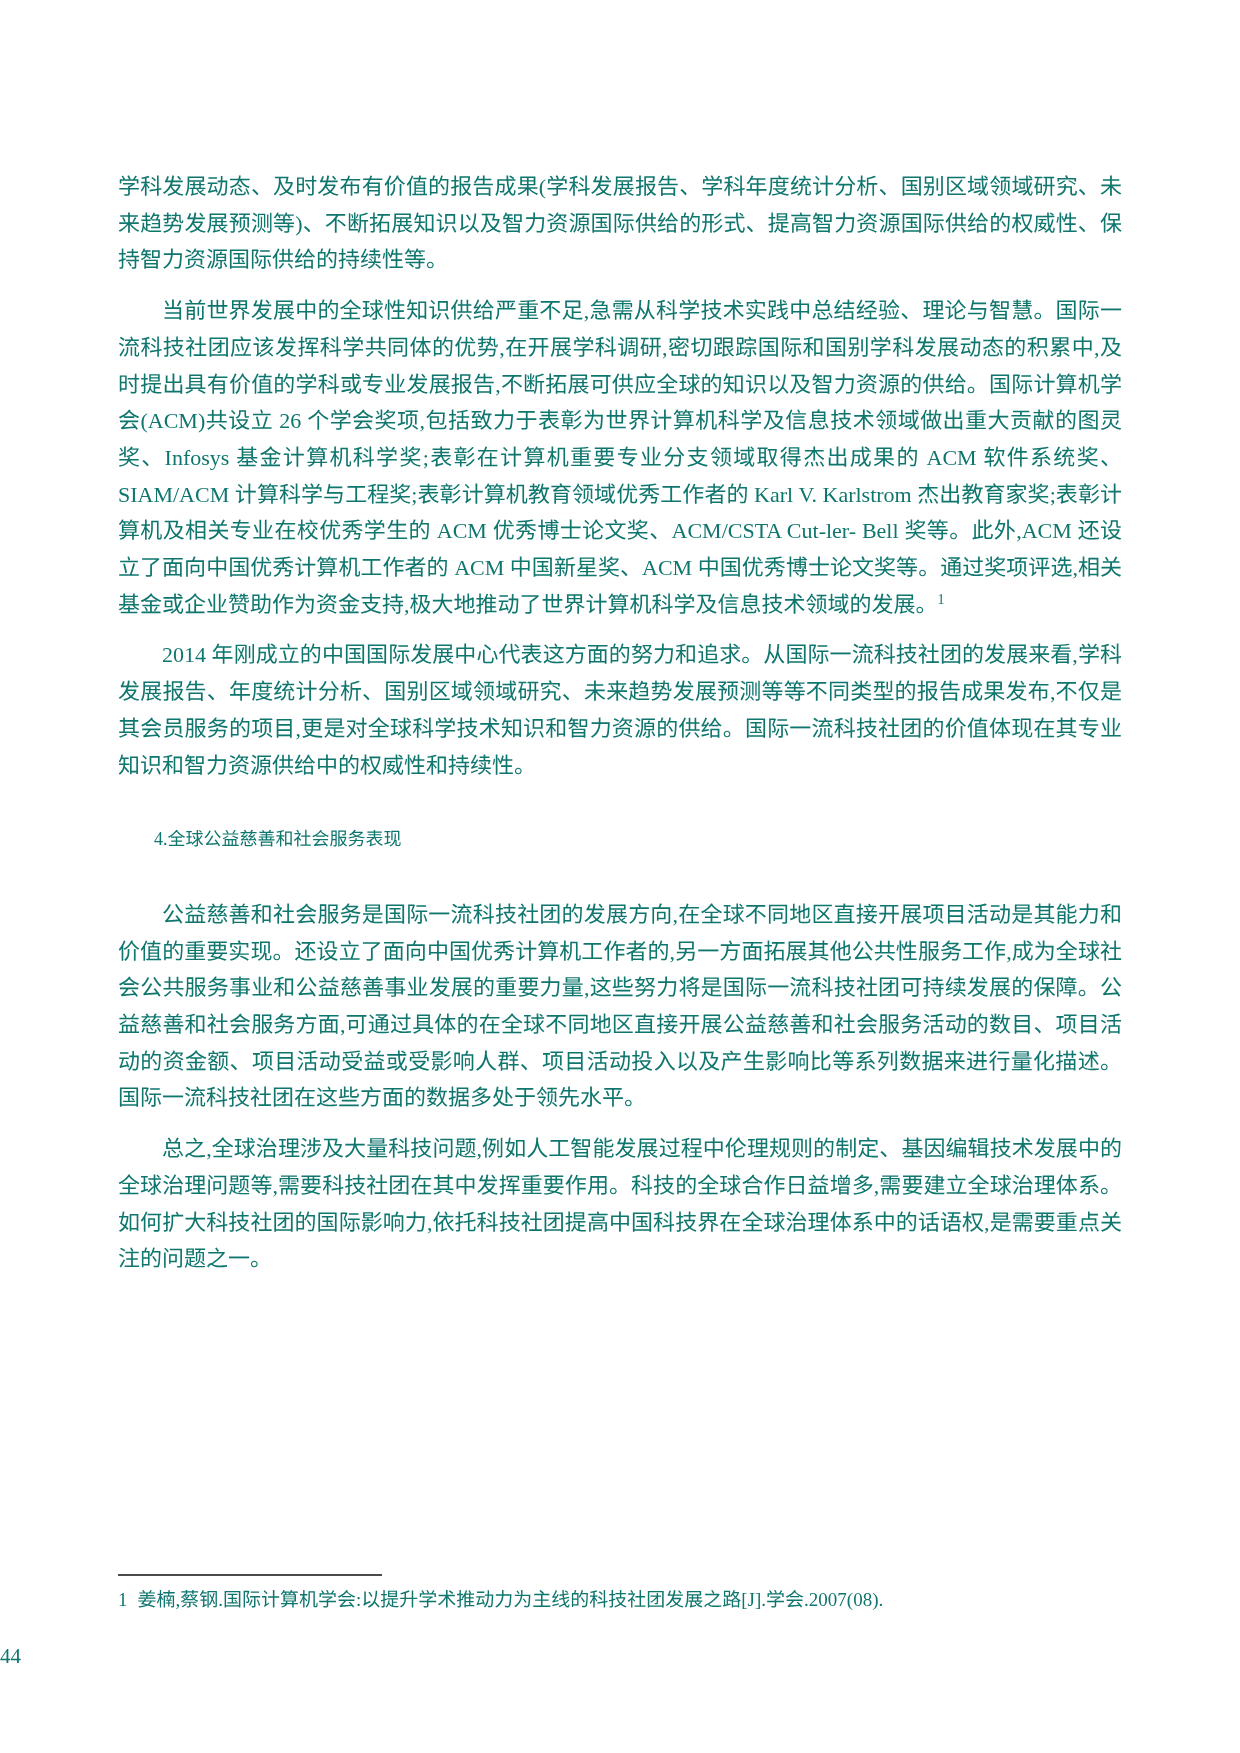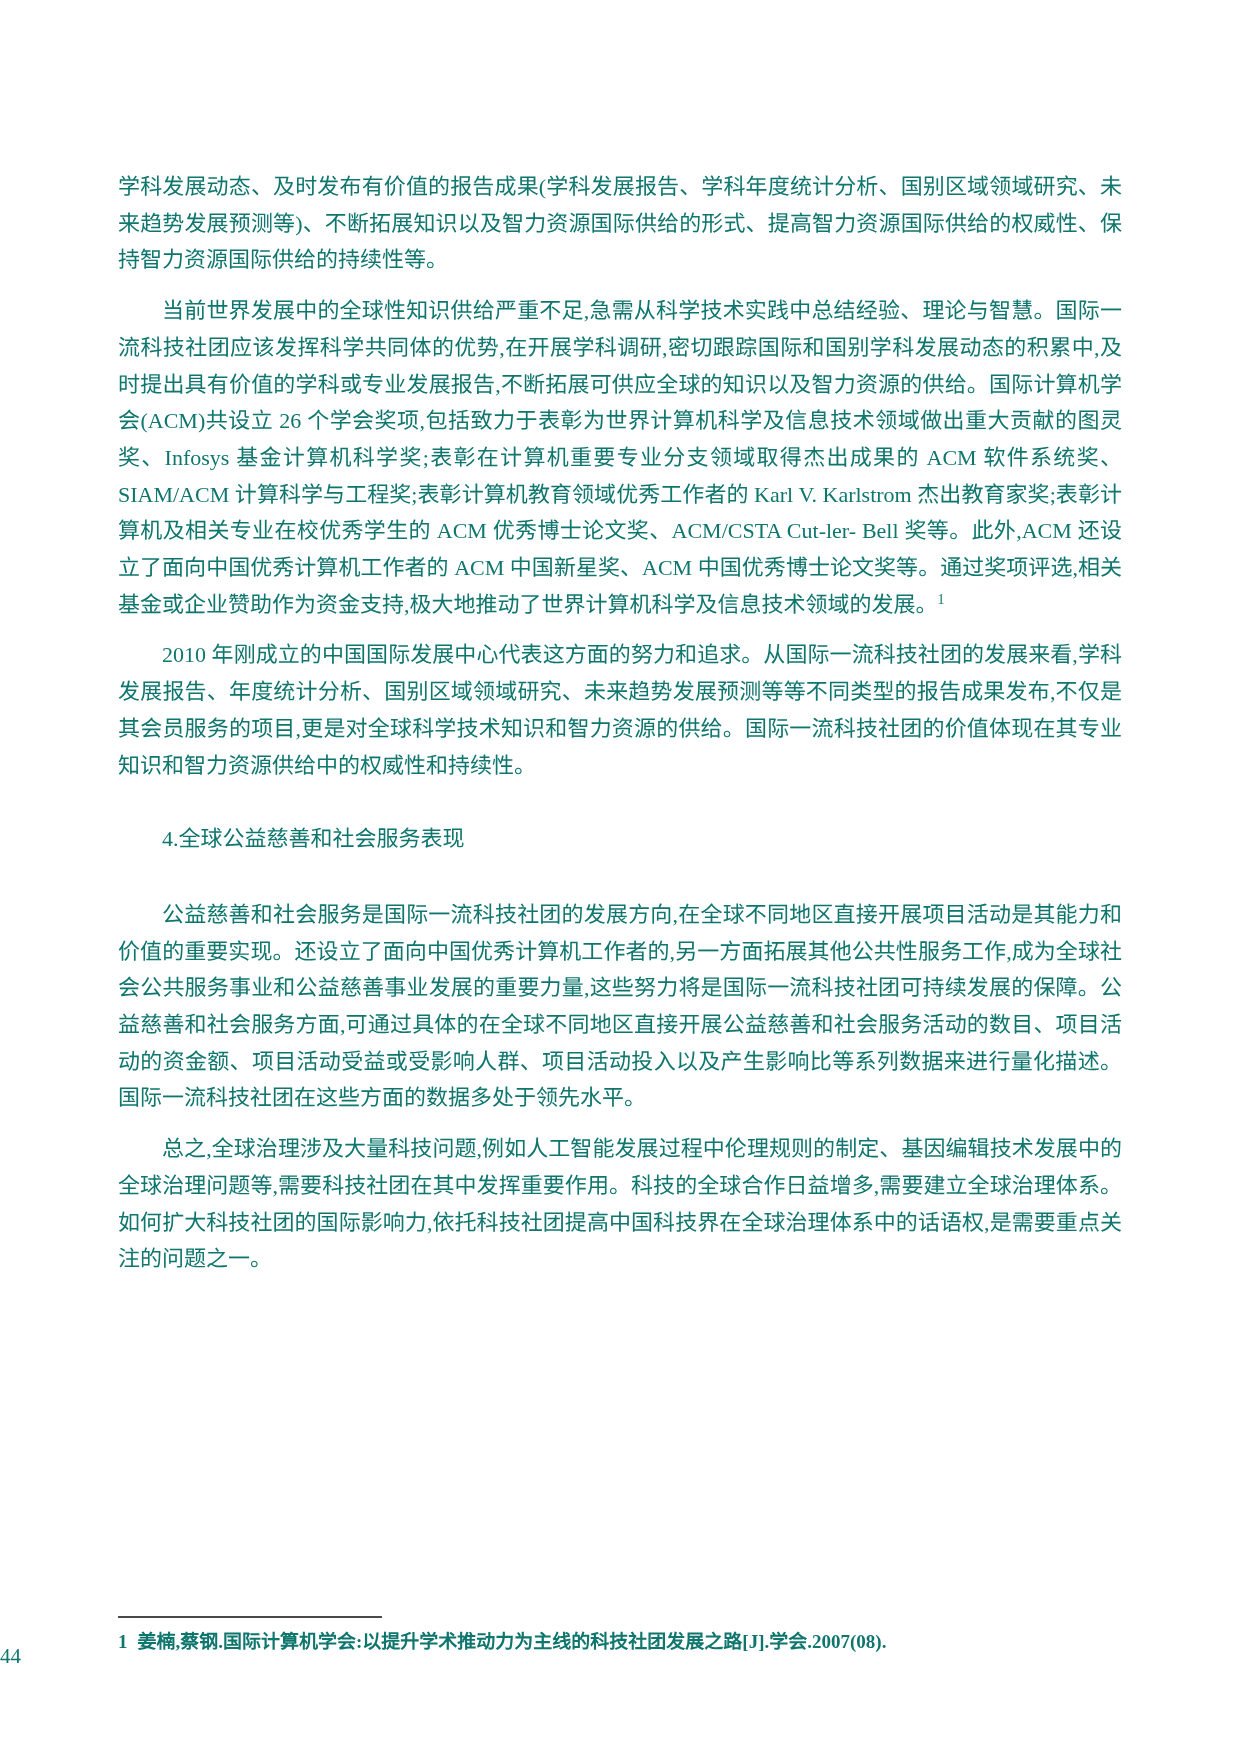--- a/index.html
+++ b/index.html
@@ -33,33 +33,32 @@
   }
   .para.no-indent {
     text-indent: 0;
   }
   .fn-ref {
     font-size: 14px;
     line-height: 0;
     vertical-align: super;
   }
   .heading {
-    font-size: 22px;
+    font-size: 18px;
     line-height: 36.7px;
     font-weight: normal;
     text-indent: 2em;
     margin: 37px 0 39px 0;
     text-align: left;
   }
   .footnote-area {
     position: absolute;
     left: 118px;
-    top: 1600px;
+    top: 1558px;
     width: 1004px;
-    font-weight: bold;
   }
   .footnote-separator {
     width: 264px;
     height: 2px;
     background: #4a4a4a;
     margin: 0 0 10px 0;
   }
   .footnote {
     font-size: 19px;
     line-height: 27px;
@@ -83,21 +82,21 @@
 <body>
 
 <div class="page">
 
   <div class="content">
 
     <p class="para no-indent">学科发展动态、及时发布有价值的报告成果(学科发展报告、学科年度统计分析、国别区域领域研究、未来趋势发展预测等)、不断拓展知识以及智力资源国际供给的形式、提高智力资源国际供给的权威性、保持智力资源国际供给的持续性等。</p>
 
     <p class="para"><span>当前世界发展中的全球性知识供给严重不足,急需从科学技术实践中总结经验、理论与智慧。国际一流科技社团应该发挥科学共同体的优势,在开展学科调研,密切跟踪国际和国别学科发展动态的积累中,及时提出具有价值的学科或专业发展报告,不断拓展可供应全球的知识以及智力资源的供给。国际计算机学会(ACM)共设立 26 个学会奖项,包括致力于表彰为世界计算机科学及信息技术领域做出重大贡献的图灵奖、Infosys 基金计算机科学奖;表彰在计算机重要专业分支领域取得杰出成果的 ACM 软件系统奖、SIAM/ACM 计算科学与工程奖;表彰计算机教育领域优秀工作者的 Karl V. Karlstrom 杰出教育家奖;表彰计算机及相关专业在校优秀学生的 ACM 优秀博士论文奖、ACM/CSTA Cut-ler- Bell 奖等。此外,ACM 还设立了面向中国优秀计算机工作者的 ACM 中国新星奖、ACM 中国优秀博士论文奖等。通过奖项评选,相关基金或企业赞助作为资金支持,极大地推动了世界计算机科学及信息技术领域的发展。</span><sup class="fn-ref">1</sup></p>
 
-    <p class="para">2010 年刚成立的中国国际发展中心代表这方面的努力和追求。从国际一流科技社团的发展来看,学科发展报告、年度统计分析、国别区域领域研究、未来趋势发展预测等等不同类型的报告成果发布,不仅是其会员服务的项目,更是对全球科学技术知识和智力资源的供给。国际一流科技社团的价值体现在其专业知识和智力资源供给中的权威性和持续性。</p>
+    <p class="para">2014 年刚成立的中国国际发展中心代表这方面的努力和追求。从国际一流科技社团的发展来看,学科发展报告、年度统计分析、国别区域领域研究、未来趋势发展预测等等不同类型的报告成果发布,不仅是其会员服务的项目,更是对全球科学技术知识和智力资源的供给。国际一流科技社团的价值体现在其专业知识和智力资源供给中的权威性和持续性。</p>
 
     <h3 class="heading">4.全球公益慈善和社会服务表现</h3>
 
     <p class="para">公益慈善和社会服务是国际一流科技社团的发展方向,在全球不同地区直接开展项目活动是其能力和价值的重要实现。还设立了面向中国优秀计算机工作者的,另一方面拓展其他公共性服务工作,成为全球社会公共服务事业和公益慈善事业发展的重要力量,这些努力将是国际一流科技社团可持续发展的保障。公益慈善和社会服务方面,可通过具体的在全球不同地区直接开展公益慈善和社会服务活动的数目、项目活动的资金额、项目活动受益或受影响人群、项目活动投入以及产生影响比等系列数据来进行量化描述。国际一流科技社团在这些方面的数据多处于领先水平。</p>
 
     <p class="para">总之,全球治理涉及大量科技问题,例如人工智能发展过程中伦理规则的制定、基因编辑技术发展中的全球治理问题等,需要科技社团在其中发挥重要作用。科技的全球合作日益增多,需要建立全球治理体系。如何扩大科技社团的国际影响力,依托科技社团提高中国科技界在全球治理体系中的话语权,是需要重点关注的问题之一。</p>
 
   </div>
 
   <div class="footnote-area">

